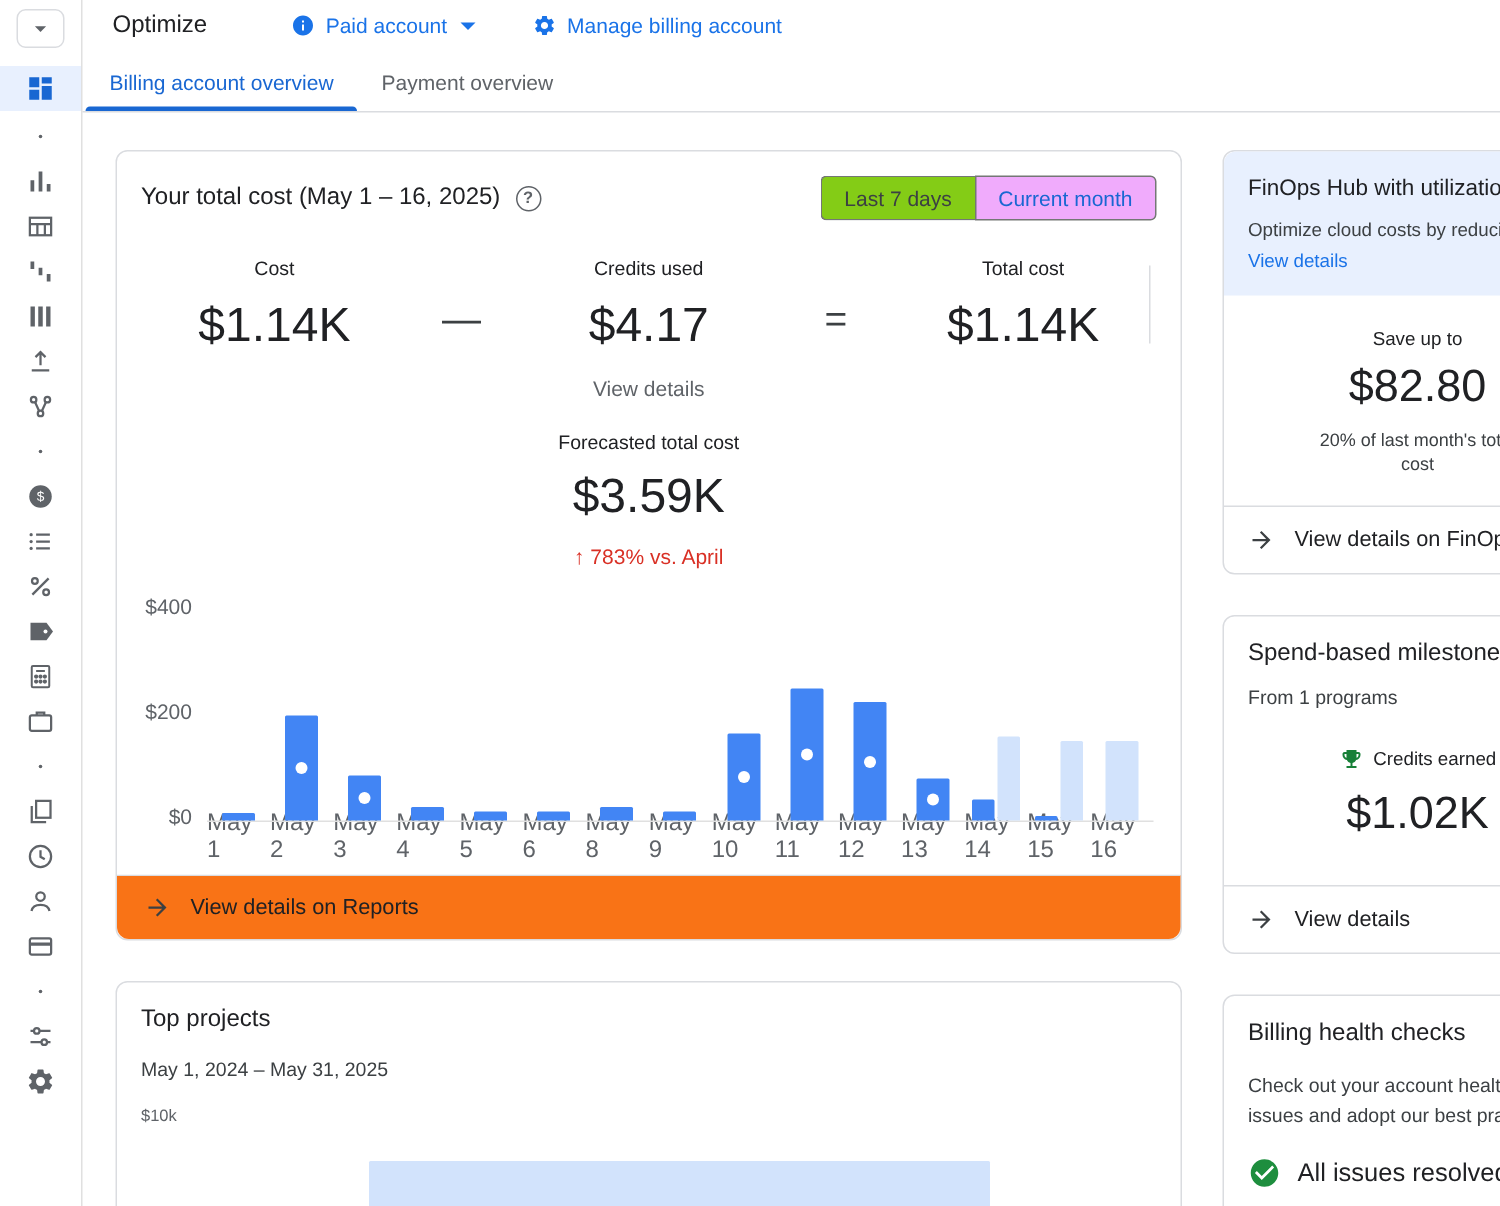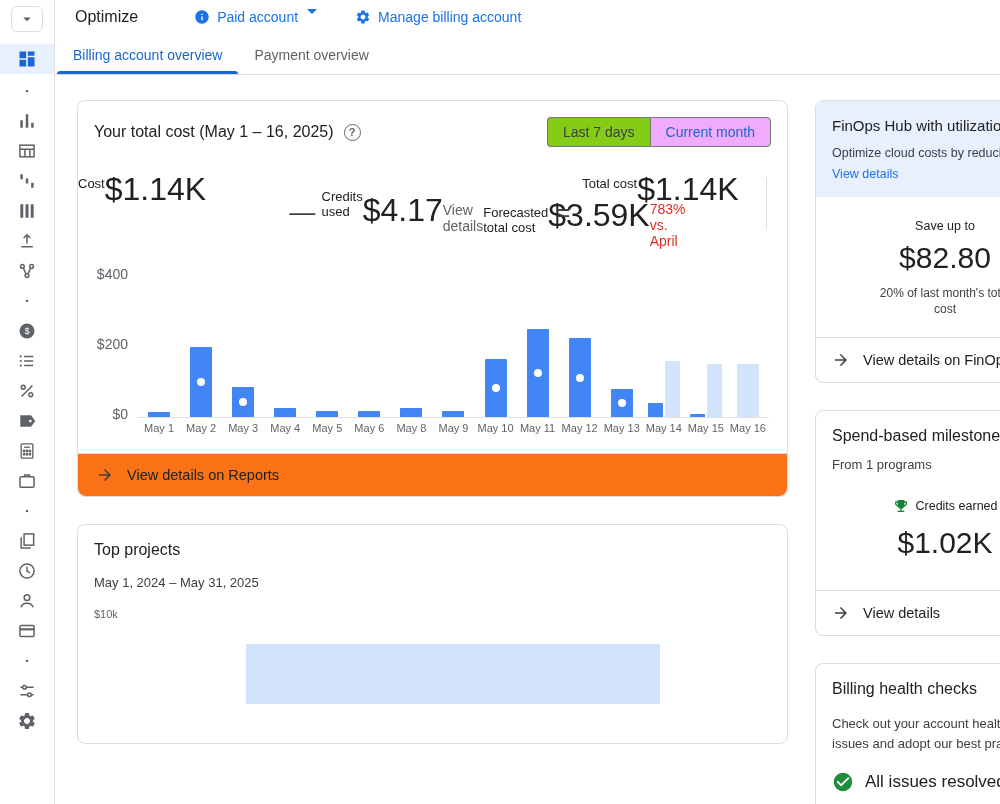--- a/index.html
+++ b/index.html
@@ -15,21 +15,21 @@
   .rail-dropdown svg{width:18px;height:18px;fill:#5f6368}
   .rail-item{height:26px;margin:4px 0;display:flex;align-items:center;justify-content:center;color:#5f6368}
   .rail-item.selected{background:#e8f0fe;color:#1967d2;height:30px;margin:0 0 4px}
   .rail-item .ricon svg{width:20px;height:20px;display:block}
   .rail-item.tiny .ricon svg{width:12px;height:12px}
 
   
   .content{flex:1;display:flex;flex-direction:column;min-width:0}
   .topbar{height:34px;display:flex;align-items:center;padding-left:20px}
   .page-title{font-size:16px;font-weight:400;color:#202124}
-  .topbar-link{display:flex;align-items:flex-start;gap:7px;color:#1a73e8;font-size:14px;font-weight:500;cursor:pointer}
+  .topbar-link{display:flex;align-items:center;gap:7px;color:#1a73e8;font-size:14px;font-weight:500;cursor:pointer}
   .topbar-link svg{width:16px;height:16px;fill:#1a73e8}
   .pa{margin-left:56px}
   .mb{margin-left:38px}
   .caret{width:0;height:0;border-left:5px solid transparent;border-right:5px solid transparent;border-top:5px solid #1a73e8;margin-left:2px}
   .tabs{display:flex;border-bottom:1px solid #dadce0;padding-left:2px}
   .tab{padding:13px 16px 11px;font-size:14px;font-weight:500;color:#5f6368;position:relative;cursor:pointer}
   .tab.active{color:#1967d2}
   .tab.active::after{content:"";position:absolute;left:0;right:0;bottom:0;height:3px;background:#1967d2;border-radius:3px 3px 0 0}
 
   
@@ -42,21 +42,21 @@
   .tc-head{display:flex;align-items:center;padding:16px 16px 0}
   .tc-title{font-size:16px;color:#202124}
   .help{width:17px;height:17px;border:1.5px solid #5f6368;border-radius:50%;font-size:11px;font-weight:700;
     display:flex;align-items:center;justify-content:center;color:#5f6368;margin-left:10px;cursor:pointer}
   .range-buttons{margin-left:auto;display:flex}
   .range-btn{font-size:14px;font-weight:500;padding:6px 15px;border:1px solid #747775;background:#84cc16;color:#3c4043;cursor:pointer}
   .range-btn:first-child{border-radius:4px 0 0 4px;border-right:none}
   .range-btn:last-child{border-radius:0 4px 4px 0}
   .range-btn.selected{background:#f0abfc;color:#1967d2}
   .cost-row{display:flex;justify-content:center;align-items:flex-start;margin-top:24px;position:relative}
-  .cost-block{display:flex;flex-direction:row;align-items:center;width:222px}
+  .cost-block{display:flex;flex-direction:column;align-items:center;width:222px}
   .cost-label{font-size:13px;color:#202124;margin-bottom:12px}
   .cost-value{font-size:32px;color:#202124}
   .op{font-size:26px;color:#3c4043;margin-top:26px;width:42px;text-align:center}
   .muted-link{margin-top:16px;font-size:14px;color:#5f6368;cursor:pointer}
   .forecast-label{margin-top:20px;font-size:13px;color:#202124}
   .forecast-value{font-size:32px;margin-top:10px;color:#202124}
   .forecast-delta{margin-top:14px;font-size:14px;color:#d93025}
   .cost-vdiv{position:absolute;right:20px;top:6px;width:1px;height:52px;background:#dadce0}
 
   
@@ -64,21 +64,21 @@
   .yaxis{position:relative;flex:0 0 48px;width:48px;height:140px}
   .ytick{position:absolute;right:10px;font-size:14px;color:#5f6368}
   .plot{position:relative;display:flex;flex:1;align-items:flex-end}
   .baseline{position:absolute;left:0;right:0;top:140px;height:1px;background:#e0e0e0}
   .ccol{flex:1;display:flex;flex-direction:column;align-items:center;justify-content:flex-end;height:162px}
   .cbars{display:flex;align-items:flex-end;gap:2px;height:140px}
   .bar{width:22px;background:#4285f4;position:relative;border-radius:1px 1px 0 0}
   .bar.forecast{background:#d2e3fc}
   .cbars.dual .bar{width:15px}
   .marker{position:absolute;left:50%;top:50%;transform:translate(-50%,-50%);width:8px;height:8px;background:#fff;border-radius:50%}
-  .xlab{height:22px;display:flex;align-items:center;font-size:11px;color:#5f6368}
+  .xlab{height:22px;display:flex;align-items:center;font-size:16px;color:#5f6368}
   .card-footer{display:flex;align-items:center;gap:13px;border-top:1px solid #dadce0;background:#f97316;
     border-radius:0 0 8px 8px;padding:12px 18px;font-size:14.5px;color:#202124;margin-top:14px;cursor:pointer}
   .card-footer svg{width:18px;height:18px;fill:#3c4043}
 
   
   .tp-card{margin-top:27px;padding:16px;min-height:220px}
   .tp-title{font-size:16px}
   .tp-range{margin-top:16px;font-size:13px;color:#3c4043}
   .tp-ytick{margin-top:18px;font-size:11px;color:#5f6368}
   .tp-bar{margin:24px 0 0 152px;width:414px;height:60px;background:#d2e3fc;border-radius:1px}

